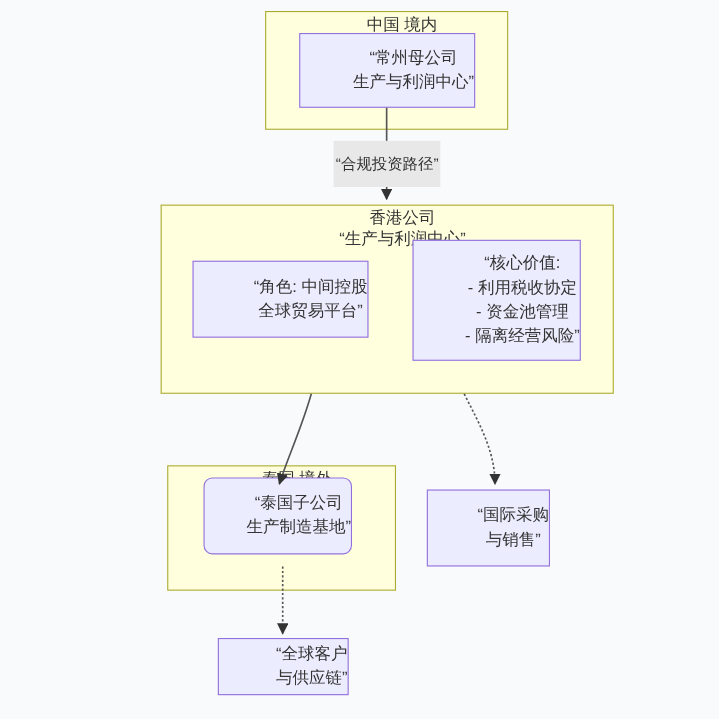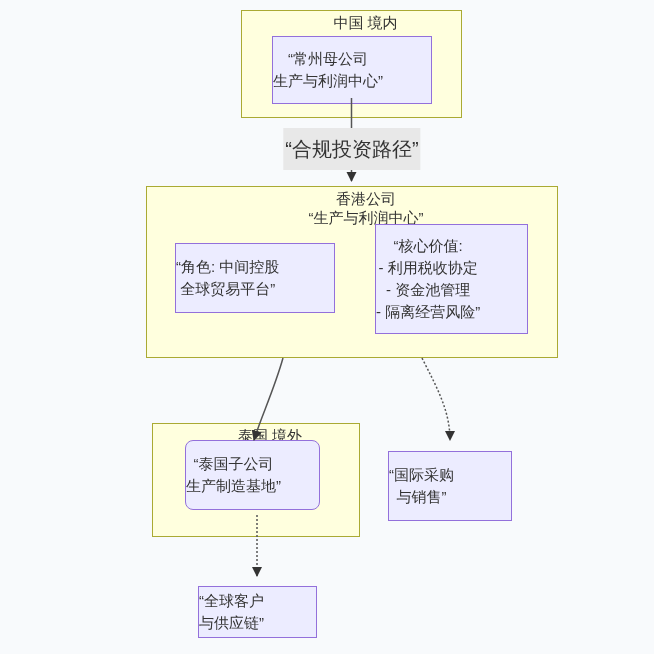--- a/index.html
+++ b/index.html
@@ -30,47 +30,46 @@
     white-space: pre-line;
     padding-left: 28px;
   }
   .node {
     position: absolute;
     background: var(--node-fill, #ececff);
     border: 1.5px solid var(--node-border, #9370db);
     box-sizing: border-box;
     display: flex;
     align-items: center;
-    justify-content: flex-start;
+    justify-content: flex-end;
     text-align: center;
     font-size: 15px;
     line-height: 22px;
     z-index: 2;
-    margin-top: 6px;
   }
   .node span { white-space: pre-line; }
   svg.edges {
     position: absolute;
     left: 0; top: 0;
     width: 654px; height: 654px;
     z-index: 3;
     pointer-events: none;
   }
   path.edge {
     fill: none;
     stroke: var(--edge, #555555);
     stroke-width: 1.5;
   }
   path.edge.dotted { stroke-dasharray: 2,2; }
   .arrowhead { fill: var(--edge-arrow, #333333); }
   .edge-label {
     position: absolute;
     transform: translate(-50%, -50%);
     background: var(--label-bg, #e8e8e8);
-    font-size: 20px;
+    font-size: 14px;
     line-height: 18px;
     padding: 12px 2px;
     white-space: nowrap;
     z-index: 4;
   }
 </style>
 </head>
 <body>
 
 <div class="canvas">
@@ -103,21 +102,21 @@
 - 利用税收协定
 - 资金池管理
 - 隔离经营风险”</span>
   </div>
 
   <div class="node" style="left:185px; top:434px; width:135px; height:70px;border-radius:8px;">
     <span>“泰国子公司
 生产制造基地”</span>
   </div>
 
-  <div class="node" style="left:388px; top:445px; width:124px; height:70px;">
+  <div class="node" style="left:388px; top:445px; width:112px; height:70px;">
     <span>“国际采购
 与销售”</span>
   </div>
 
   <div class="node" style="left:198px; top:580px; width:119px; height:52px;">
     <span>“全球客户
 与供应链”</span>
   </div>
 
   <svg class="edges" viewBox="0 0 654 654" xmlns="http://www.w3.org/2000/svg">

